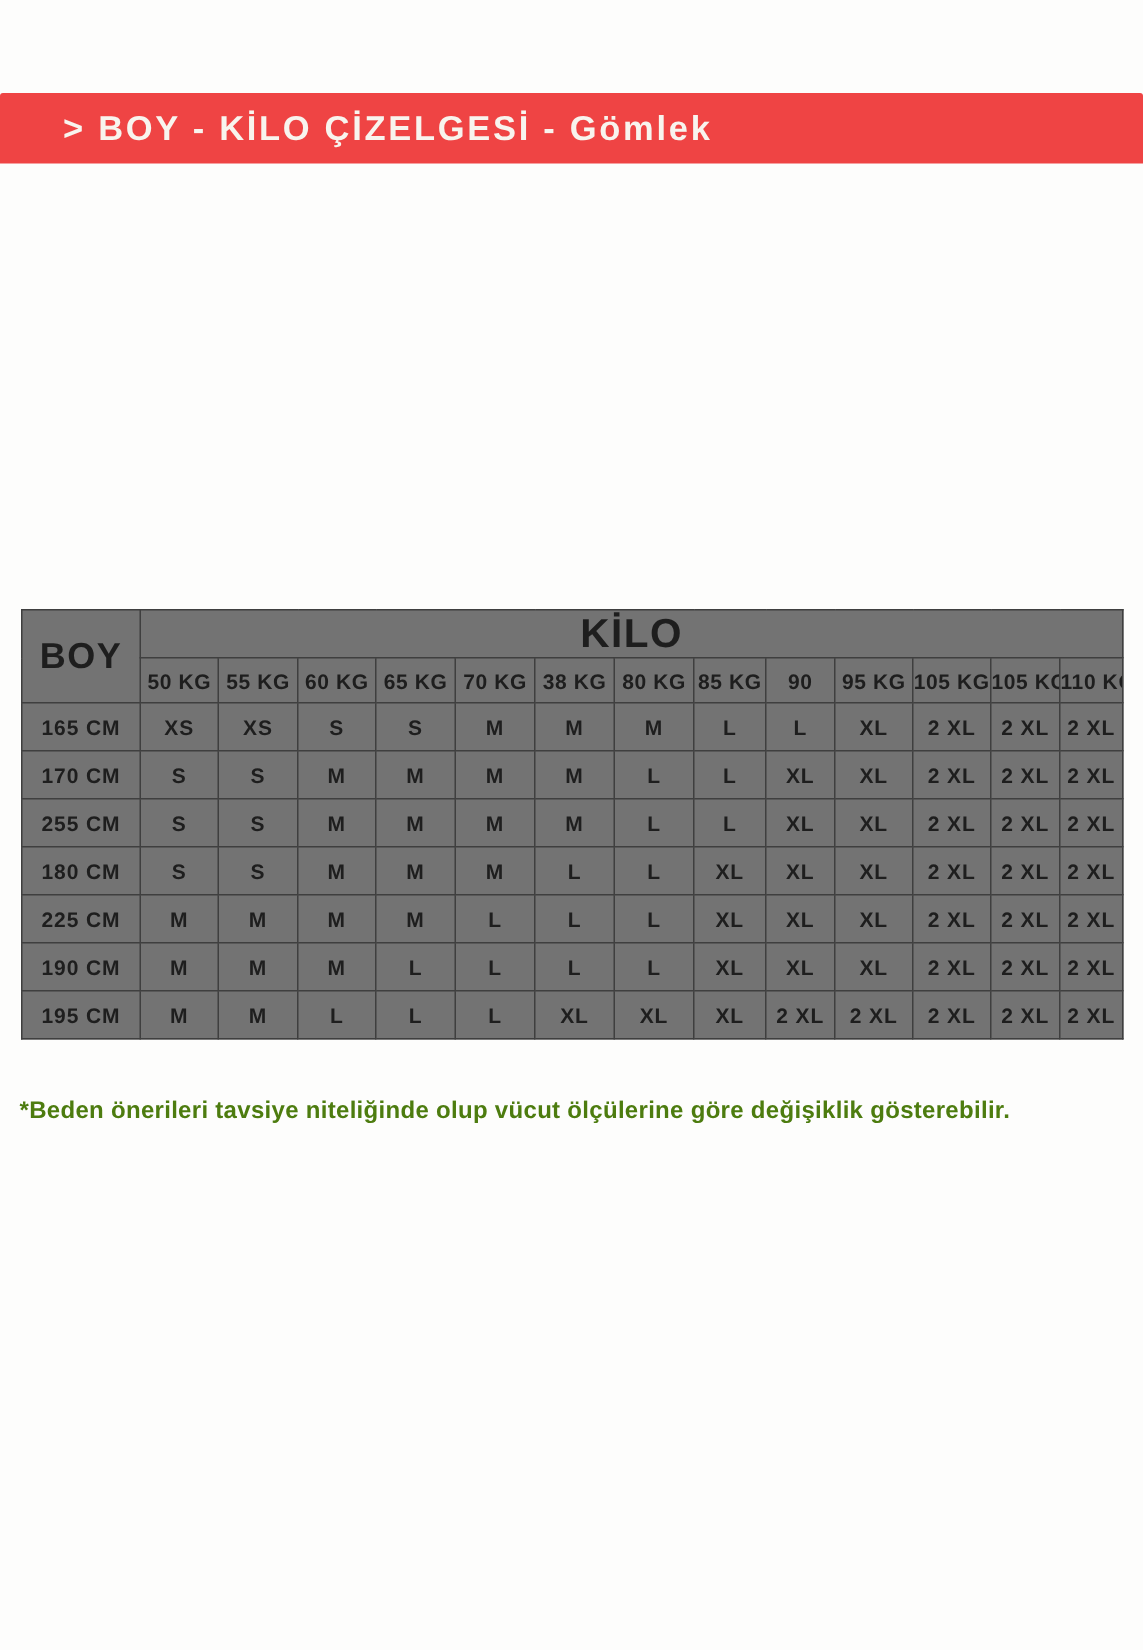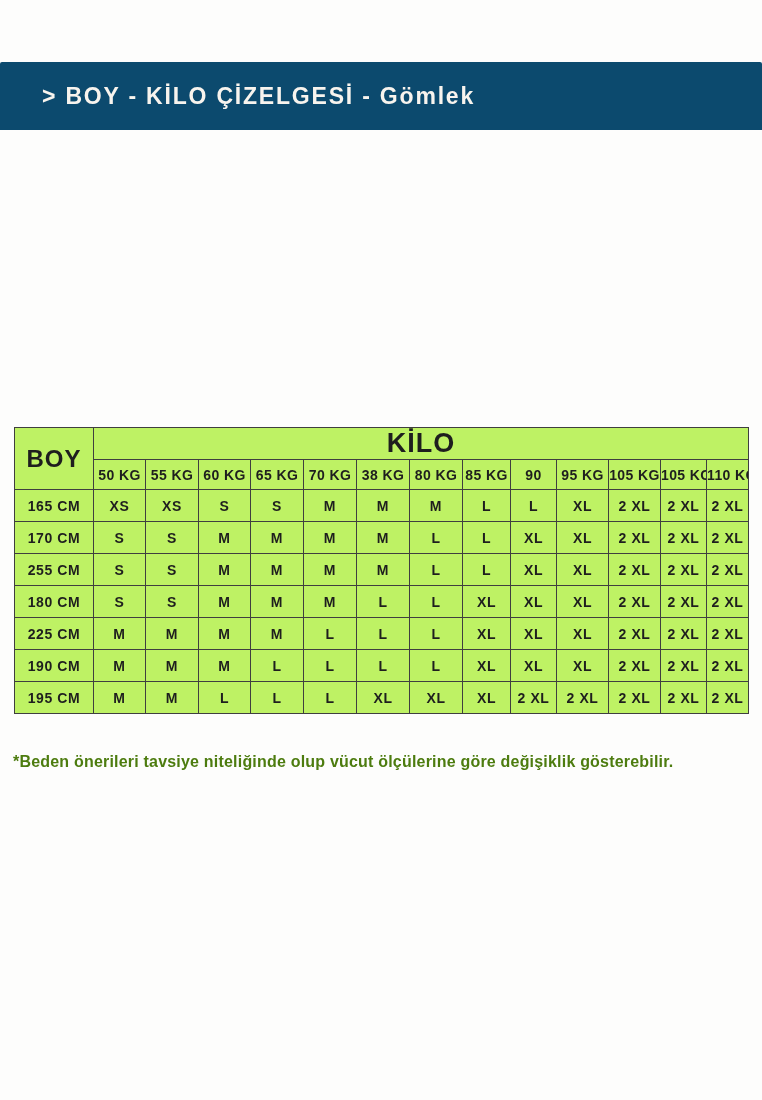--- a/index.html
+++ b/index.html
@@ -5,43 +5,43 @@
   * { margin: 0; padding: 0; box-sizing: border-box; }
   html, body {
     width: 762px;
     height: 1100px;
     background: #FDFDFC;
     font-family: "Liberation Sans", sans-serif;
     overflow: hidden;
   }
   .banner {
     margin-top: 62px;
-    height: 68px;
+    height: 47px;
     width: 762px;
-    background: #0c4a6e;
+    background: #ef4444;
     display: flex;
     align-items: center;
     padding-left: 42px;
     border-radius: 2px 2px 0 0;
   }
   .banner .title {
     color: #F8F4EE;
     font-size: 23px;
     font-weight: bold;
     letter-spacing: 1.8px;
     white-space: nowrap;
   }
   .table-wrap {
     margin: 297px 0 0 14px;
   }
   table.size-chart {
     border-collapse: collapse;
     table-layout: fixed;
     width: 734px;
-    background: #bef264;
+    background: #737373;
     color: #1E1E1E;
   }
   table.size-chart th, table.size-chart td {
     border: 1px solid #3F3F3F;
     text-align: center;
     vertical-align: middle;
     font-weight: bold;
     overflow: hidden;
     white-space: nowrap;
   }

